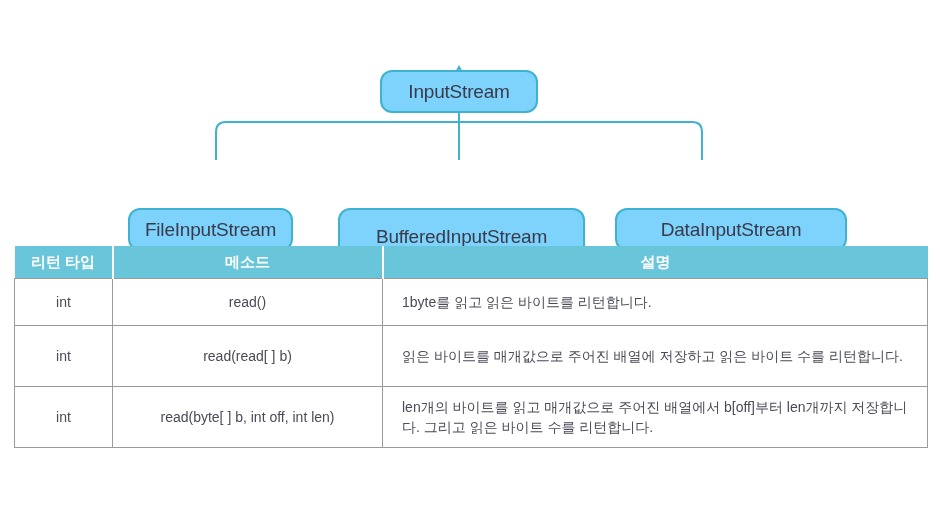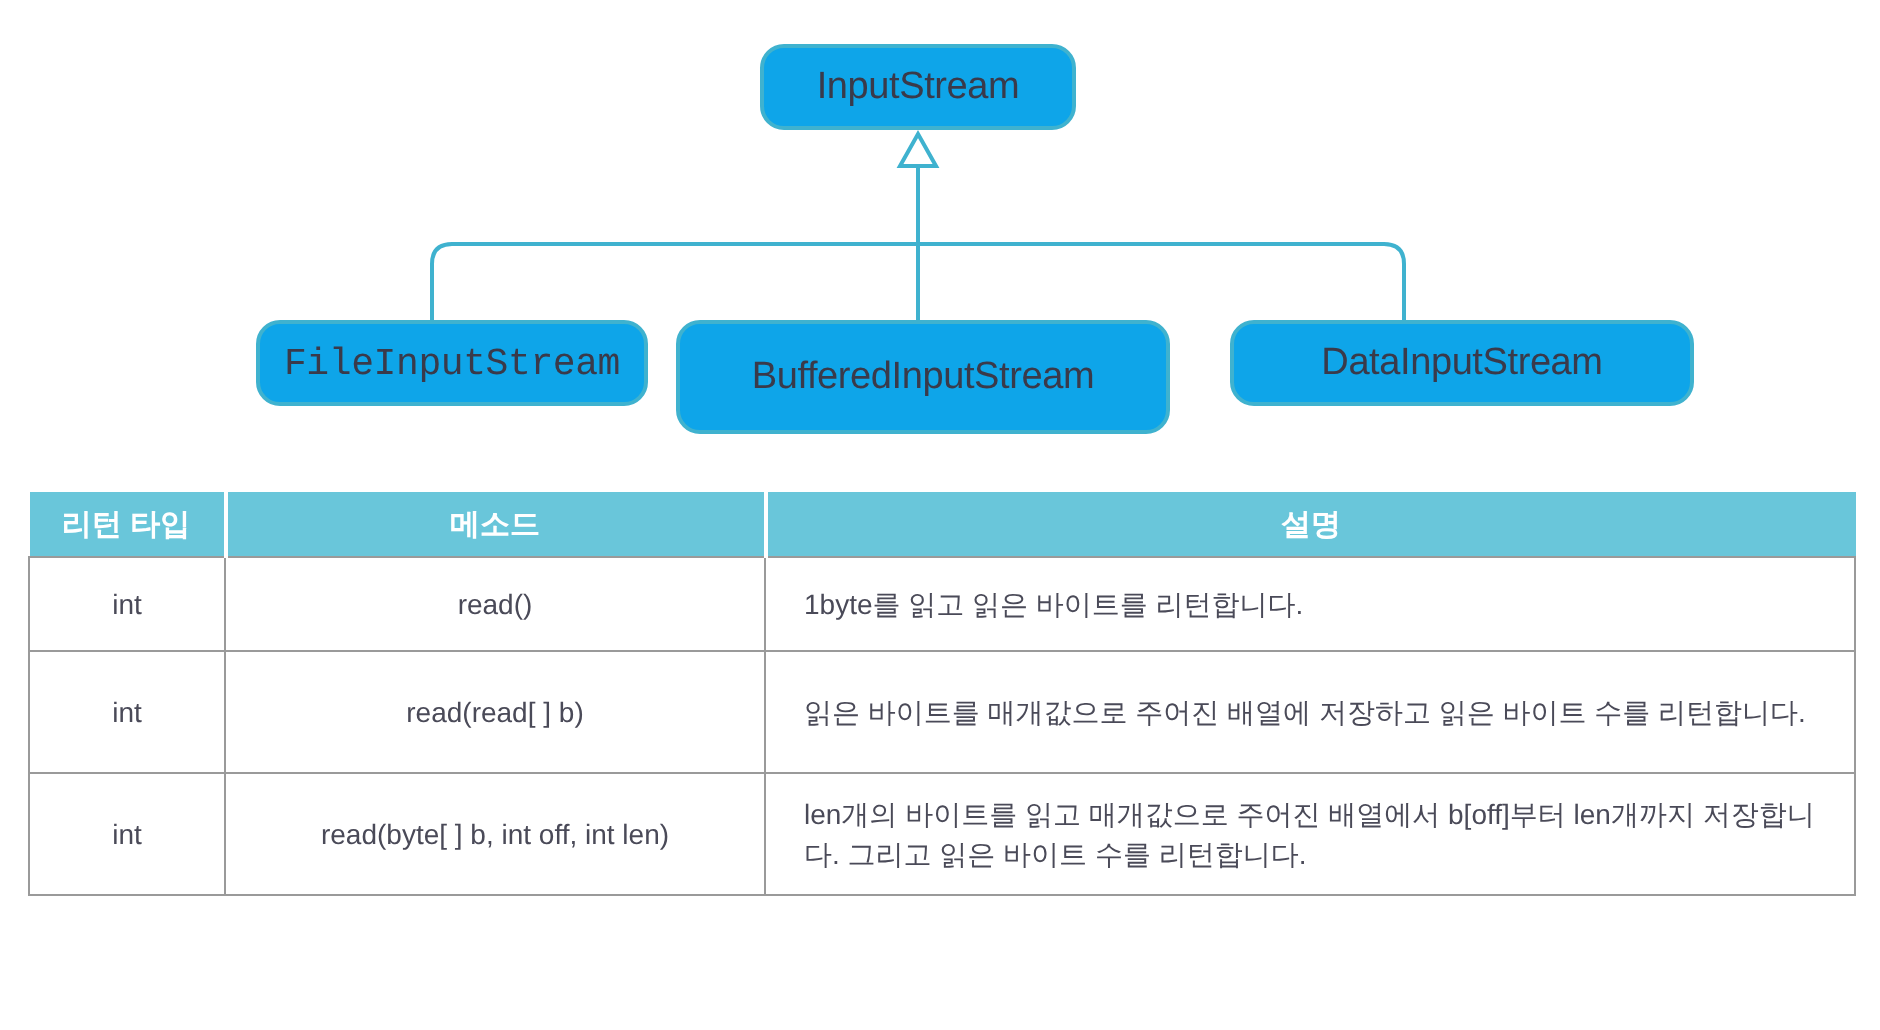--- a/index.html
+++ b/index.html
@@ -24,43 +24,43 @@
     height: 240px;
   }
   #uml-svg {
     position: absolute;
     left: 0;
     top: 0;
   }
   .uml-node {
     position: absolute;
     box-sizing: border-box;
-    background: #0ea5e9;
+    background: #7dd3fc;
     border: 2px solid #3fb2cf;
     border-radius: 12px;
     display: flex;
     align-items: center;
     justify-content: center;
     color: #3a3a4a;
     font-size: 19px;
     letter-spacing: -0.2px;
     white-space: nowrap;
+    margin-top: 48px;
   }
   #node-root {
     left: 380px;
     top: 22px;
     width: 158px;
     height: 43px;
   }
   #node-child-0 {
     left: 128px;
     top: 160px;
-    width: 196px;
+    width: 165px;
     height: 43px;
-    font-family: Liberation Mono, monospace;
   }
   #node-child-1 {
     left: 338px;
     top: 160px;
     width: 247px;
     height: 57px;
   }
   #node-child-2 {
     left: 615px;
     top: 160px;

